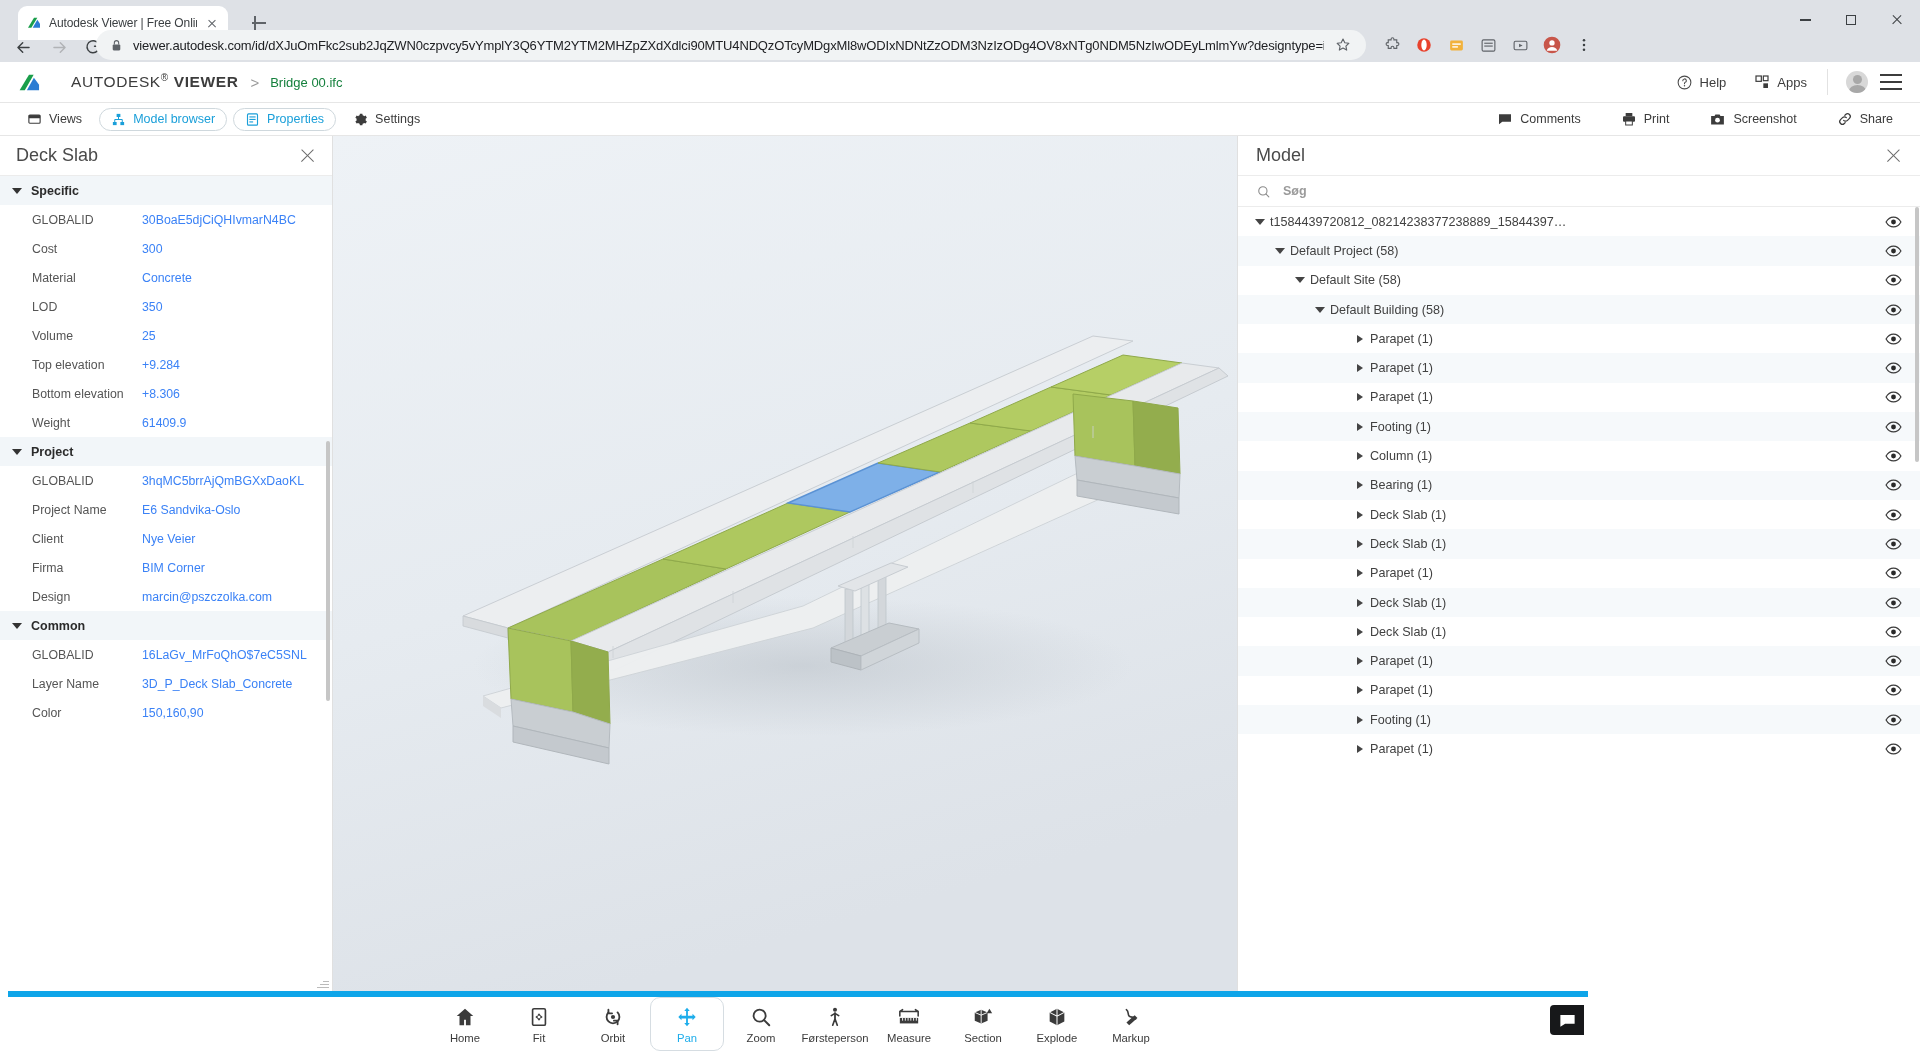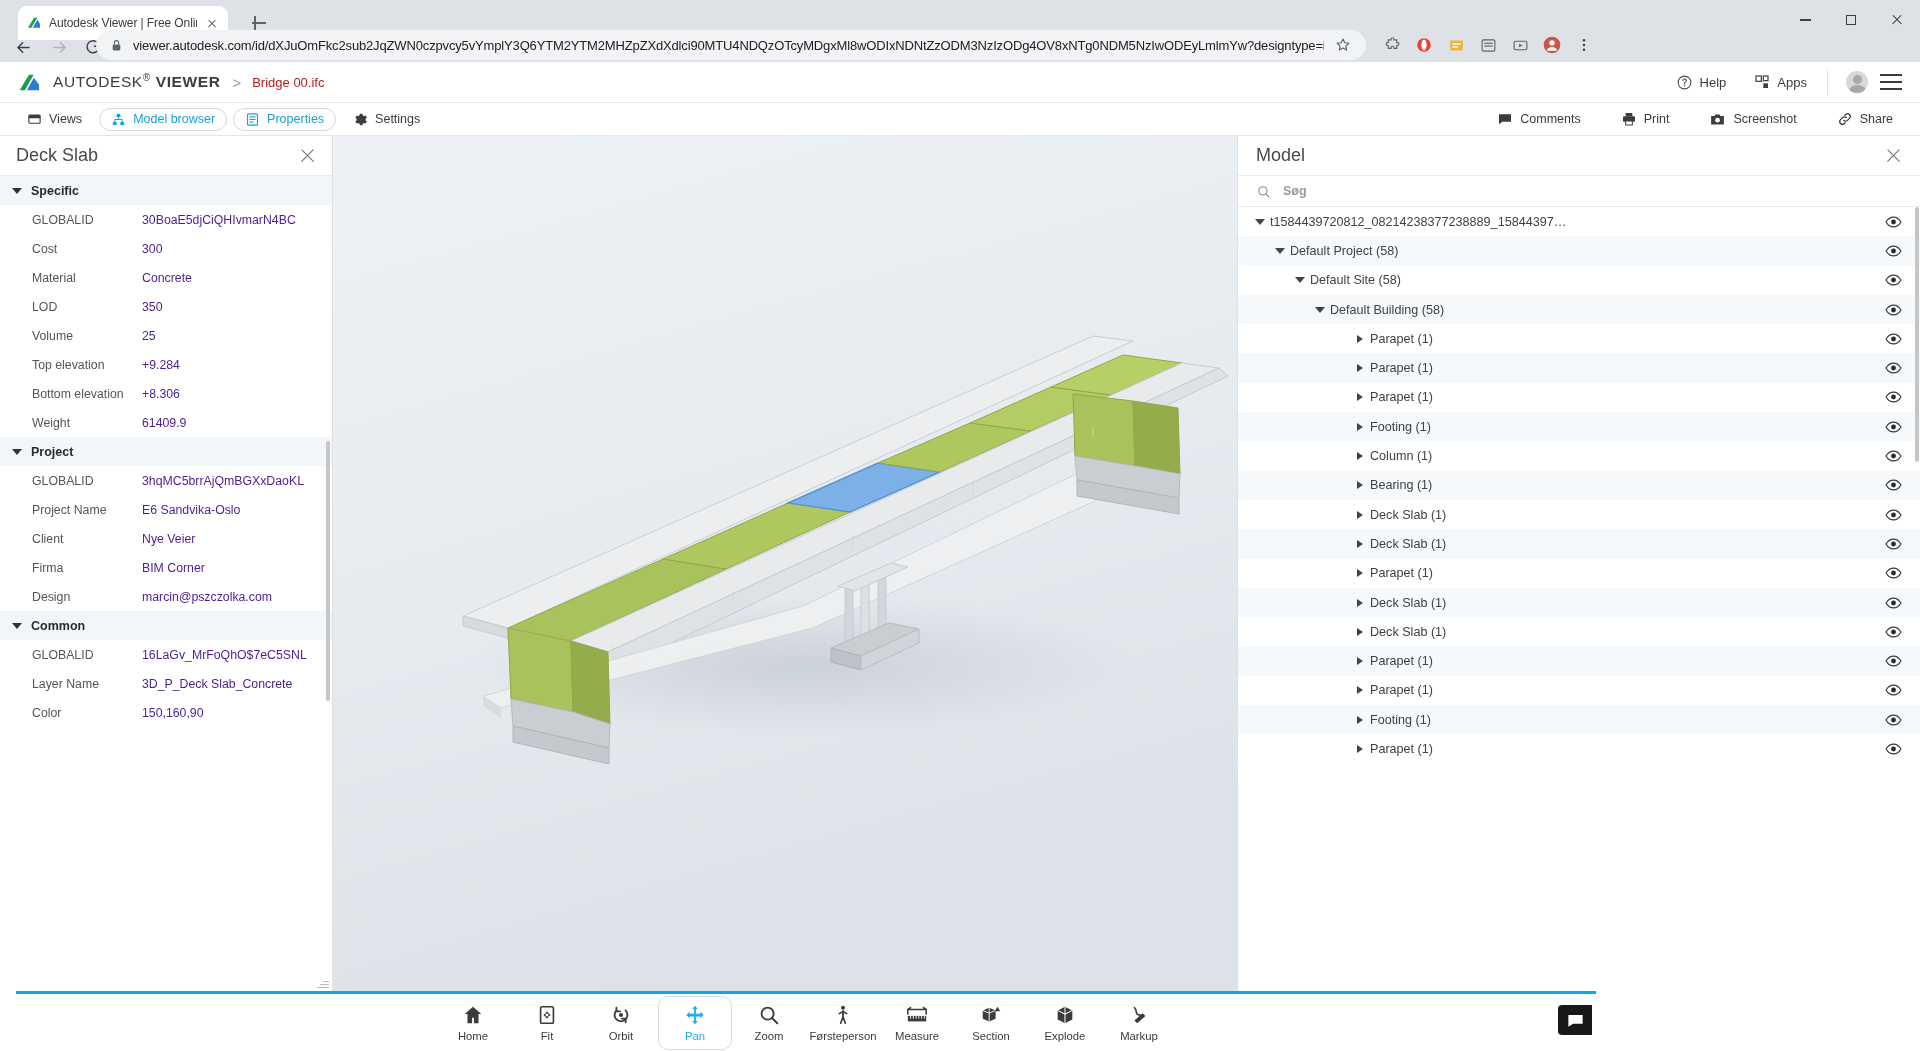--- a/index.html
+++ b/index.html
@@ -47,25 +47,25 @@
     background:#f1f3f4; border-radius:16px; display:flex; align-items:center; padding:0 14px; gap:10px;
   }
   .omni-url { font-size:13px; color:#202124; white-space:nowrap; overflow:hidden; flex:1; letter-spacing:-0.15px; }
   .omni-star { width:18px; height:18px; flex:none; cursor:pointer; }
   .ext-icons { position:absolute; top:-10px; left:1378px; display:flex; align-items:center; gap:4px; height:30px; }
   .ext-ico { width:28px; height:28px; display:flex; align-items:center; justify-content:center; cursor:pointer; }
 
   
   .adsk-header { position:absolute; top:62px; left:0; width:1920px; height:41px;
                  background:#fff; border-bottom:1px solid #e6e6e6; display:flex; align-items:center; }
-  .adsk-logo-wrap { display:flex; align-items:center; gap:11px; padding-left:17px; }
+  .adsk-logo-wrap { display:flex; align-items:center; gap:29px; padding-left:17px; }
   .adsk-brand { font-size:15.5px; color:#3c3c3c; letter-spacing:0.6px; white-space:nowrap; }
   .adsk-brand b { font-weight:700; }
   .crumb-sep { color:#999; font-size:15px; margin:0 11px 0 12px; }
-  .crumb-file { font-size:13px; color:#b91c1c; }
+  .crumb-file { font-size:13px; color:#15803d; }
   .hdr-right { margin-left:auto; display:flex; align-items:center; height:41px; }
   .hdr-item { display:flex; align-items:center; gap:7px; padding:0 14px; font-size:13px; color:#3c3c3c; cursor:pointer; height:41px; }
   .hdr-divider { width:1px; height:26px; background:#e2e2e2; margin:0 6px; }
   .avatar { width:22px; height:22px; border-radius:50%; background:#d8d8d8; position:relative; overflow:hidden; margin:0 12px; cursor:pointer;}
   .avatar::before { content:""; position:absolute; left:6.5px; top:3.5px; width:9px; height:9px; border-radius:50%; background:#a8a8a8; }
   .avatar::after { content:""; position:absolute; left:2.5px; top:14px; width:17px; height:12px; border-radius:50% 50% 0 0; background:#a8a8a8; }
   .hamburger { width:22px; height:16px; margin-right:18px; cursor:pointer; display:flex; flex-direction:column; justify-content:space-between; }
   .hamburger i { display:block; height:1.7px; background:#3c3c3c; }
 
   
@@ -86,21 +86,21 @@
   .props-title { font-size:18px; color:#4a4a4a; font-weight:400; }
   .props-close { margin-left:auto; width:17px; height:17px; position:relative; cursor:pointer; }
   .props-close::before, .props-close::after { content:""; position:absolute; left:0; top:8px; width:17px; height:1.3px; background:#6b6b6b; }
   .props-close::before { transform:rotate(45deg); } .props-close::after { transform:rotate(-45deg); }
   .props-body { flex:1; overflow:hidden; position:relative; }
   .grp-header { height:29px; background:#f2f6f9; display:flex; align-items:center; padding-left:12px; gap:9px; cursor:pointer; }
   .caret-d { width:0; height:0; border-left:5px solid transparent; border-right:5px solid transparent; border-top:6px solid #333; }
   .grp-name { font-size:12.5px; font-weight:700; color:#2b2b2b; }
   .prop-row { height:29px; display:flex; align-items:center; padding-left:32px; }
   .prop-key { font-size:12.3px; color:#555; width:110px; flex:none; }
-  .prop-val { font-size:12.3px; color:#4c1d95; }
+  .prop-val { font-size:12.3px; color:#3b82f6; }
   .props-scroll { position:absolute; right:2px; top:265px; width:4px; height:260px; background:#c6c6c6; border-radius:2px; }
   .resize-grip { position:absolute; bottom:2px; right:3px; width:12px; height:12px; cursor:nwse-resize; }
   .resize-grip i { position:absolute; right:0; height:1px; background:#bbb; }
 
   
   .viewport { position:absolute; top:136px; left:333px; width:904px; height:855px; overflow:hidden;
               background:linear-gradient(170deg,#edf1f5 0%, #e9edf2 42%, #e4e9ee 68%, #dfe4ea 100%); }
   .vp-svg { position:absolute; inset:0; width:100%; height:100%; display:block; }
 
   
@@ -120,22 +120,22 @@
   .tree-row { height:29.3px; display:flex; align-items:center; padding-right:18px; }
   .tree-row:nth-child(odd) { background:#f6f9fb; }
   .tree-label { font-size:12.6px; color:#414141; white-space:nowrap; overflow:hidden; }
   .caret-box { width:20px; flex:none; display:flex; align-items:center; justify-content:center; cursor:pointer; }
   .caret-r { width:0; height:0; border-top:4.5px solid transparent; border-bottom:4.5px solid transparent; border-left:6px solid #444; }
   .caret-dn { width:0; height:0; border-left:5px solid transparent; border-right:5px solid transparent; border-top:6px solid #444; }
   .eye { margin-left:auto; flex:none; cursor:pointer; width:17px; height:12px; }
   .tree-scroll { position:absolute; right:1px; top:0; width:4px; height:255px; background:#c6c6c6; border-radius:2px; }
 
   
-  .bottom-bar { position:absolute; top:991px; left:16px; width:1580px; height:60px;
-                background:#fff; border-top:3px solid #0ea5e9; display:flex; align-items:center; justify-content:center; }
+  .bottom-bar { position:absolute; top:991px; left:8px; width:1580px; height:60px;
+                background:#fff; border-top:6px solid #0ea5e9; display:flex; align-items:center; justify-content:center; }
   .tool-strip { display:flex; align-items:flex-start; gap:0; }
   .tool { width:74px; height:54px; display:flex; flex-direction:column; align-items:center; justify-content:center;
           gap:3px; cursor:pointer; border-radius:10px; }
   .tool.active { border:1px solid #d6dde2; }
   .tool-ico { height:24px; display:flex; align-items:center; justify-content:center; }
   .tool-lbl { font-size:11.3px; color:#3b3b3b; white-space:nowrap; }
   .tool.active .tool-lbl { color:#1dadeb; }
   .chat-fab { position:absolute; right:4px; bottom:16px; width:34px; height:30px; background:#17181a;
               border-radius:4px 0 0 4px; display:flex; align-items:center; justify-content:center; cursor:pointer; }
 </style>

